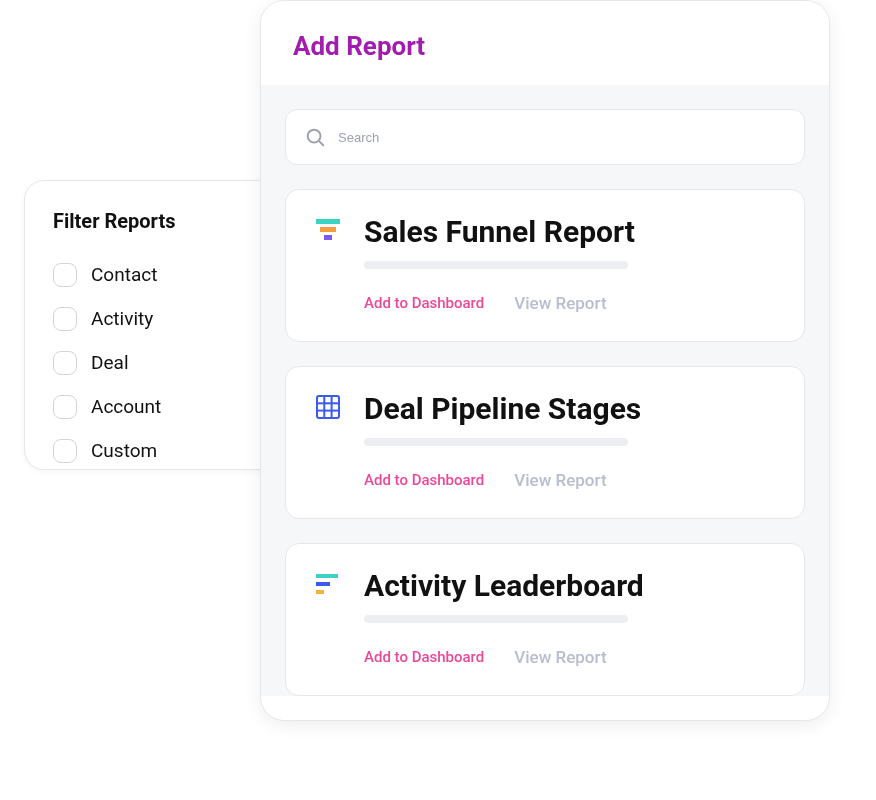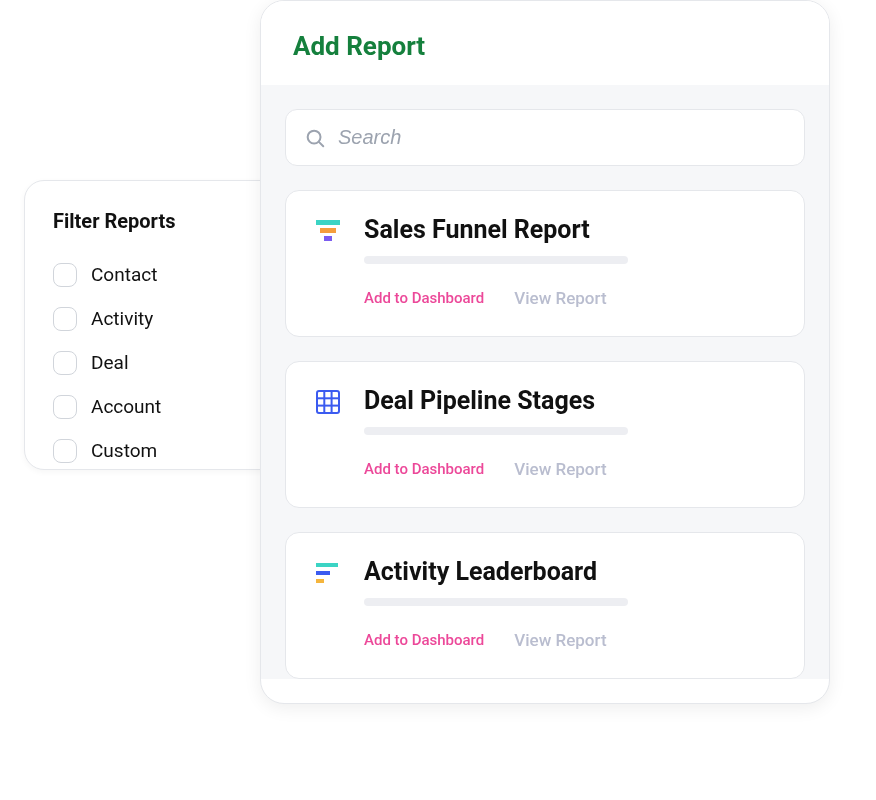--- a/index.html
+++ b/index.html
@@ -61,60 +61,59 @@
       box-shadow: 0 4px 18px rgba(0,0,0,0.07);
       overflow: hidden;
     }
     .panel-header {
       padding: 30px 32px 24px;
       background: #fff;
     }
     .panel-title {
       font-size: 26px;
       font-weight: 700;
-      color: #15803d;
+      color: #a21caf;
     }
     .panel-body {
       background: #f6f7f9;
       padding: 24px 24px 0 24px;
     }
     .search-box {
       display: flex;
       align-items: center;
       gap: 12px;
       background: #fff;
       border: 1px solid #e5e7eb;
       border-radius: 12px;
       padding: 16px 18px;
       margin-bottom: 24px;
     }
     .search-icon { width: 22px; height: 22px; flex-shrink: 0; }
     .search-input {
       border: none;
       outline: none;
-      font-size: 20px;
+      font-size: 13px;
       color: #111;
       width: 100%;
       background: transparent;
-      font-style: italic;
     }
     .search-input::placeholder { color: #9ca3af; }
     .report-card {
       background: #fff;
       border: 1px solid #e5e7eb;
       border-radius: 14px;
       padding: 24px 28px 28px;
       margin-bottom: 24px;
       display: flex;
       gap: 22px;
     }
     .card-icon { width: 28px; height: 28px; flex-shrink: 0; margin-top: 2px; }
     .card-body { flex: 1; }
     .card-title {
-      font-size: 25px;
+      font-size: 30px;
       font-weight: 700;
       color: #111;
       margin-bottom: 12px;
     }
     .card-bar {
       height: 8px;
       width: 64%;
       background: #edeef2;
       border-radius: 5px;
       margin-bottom: 24px;

